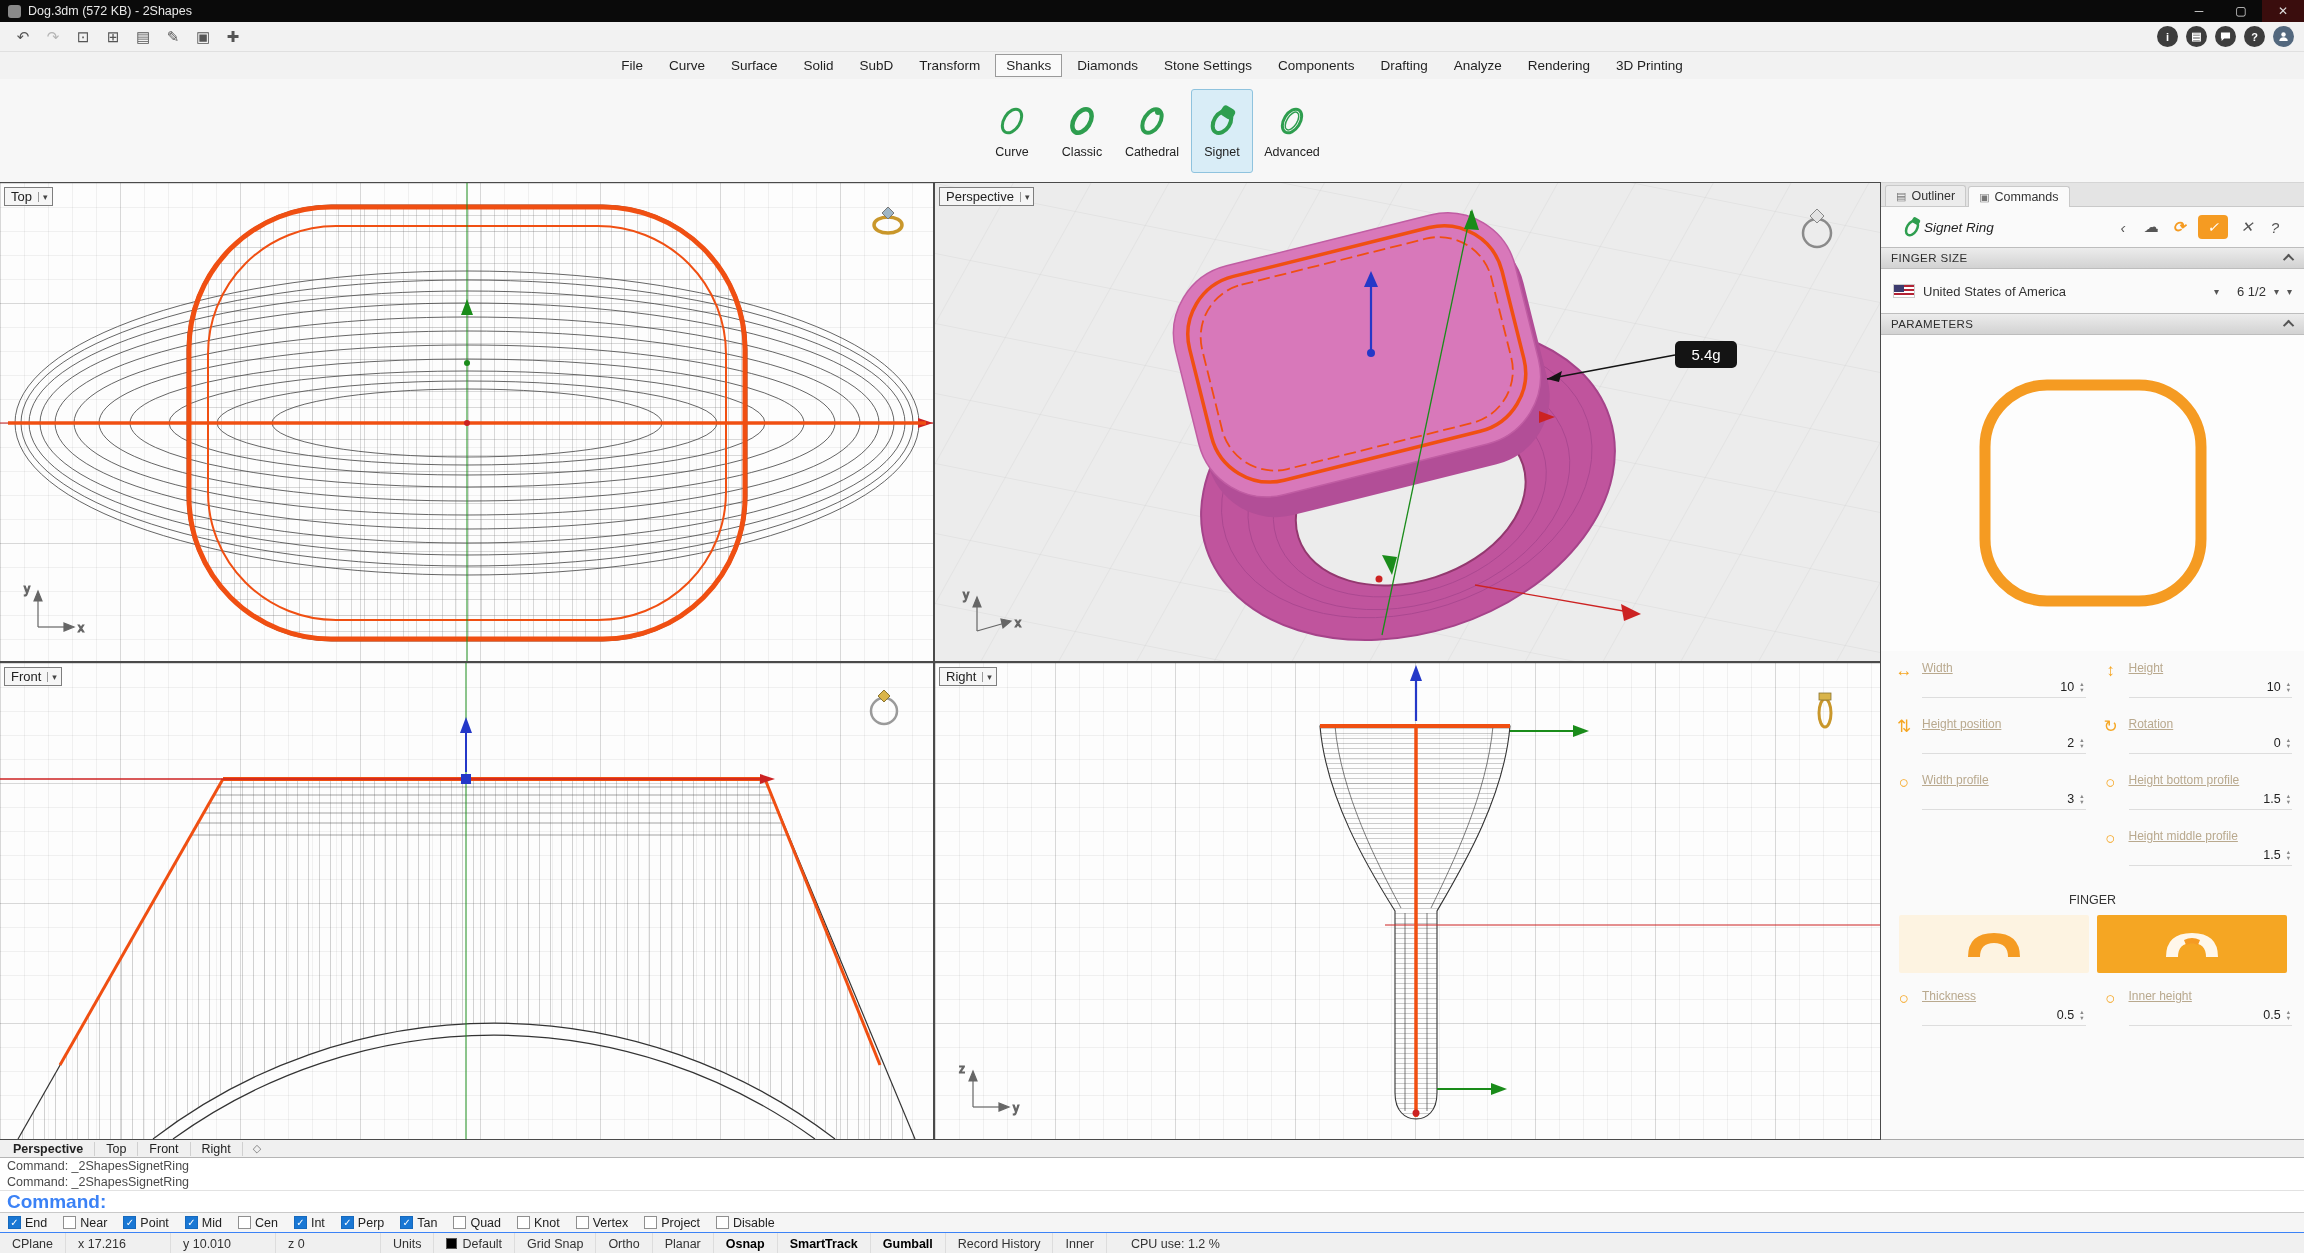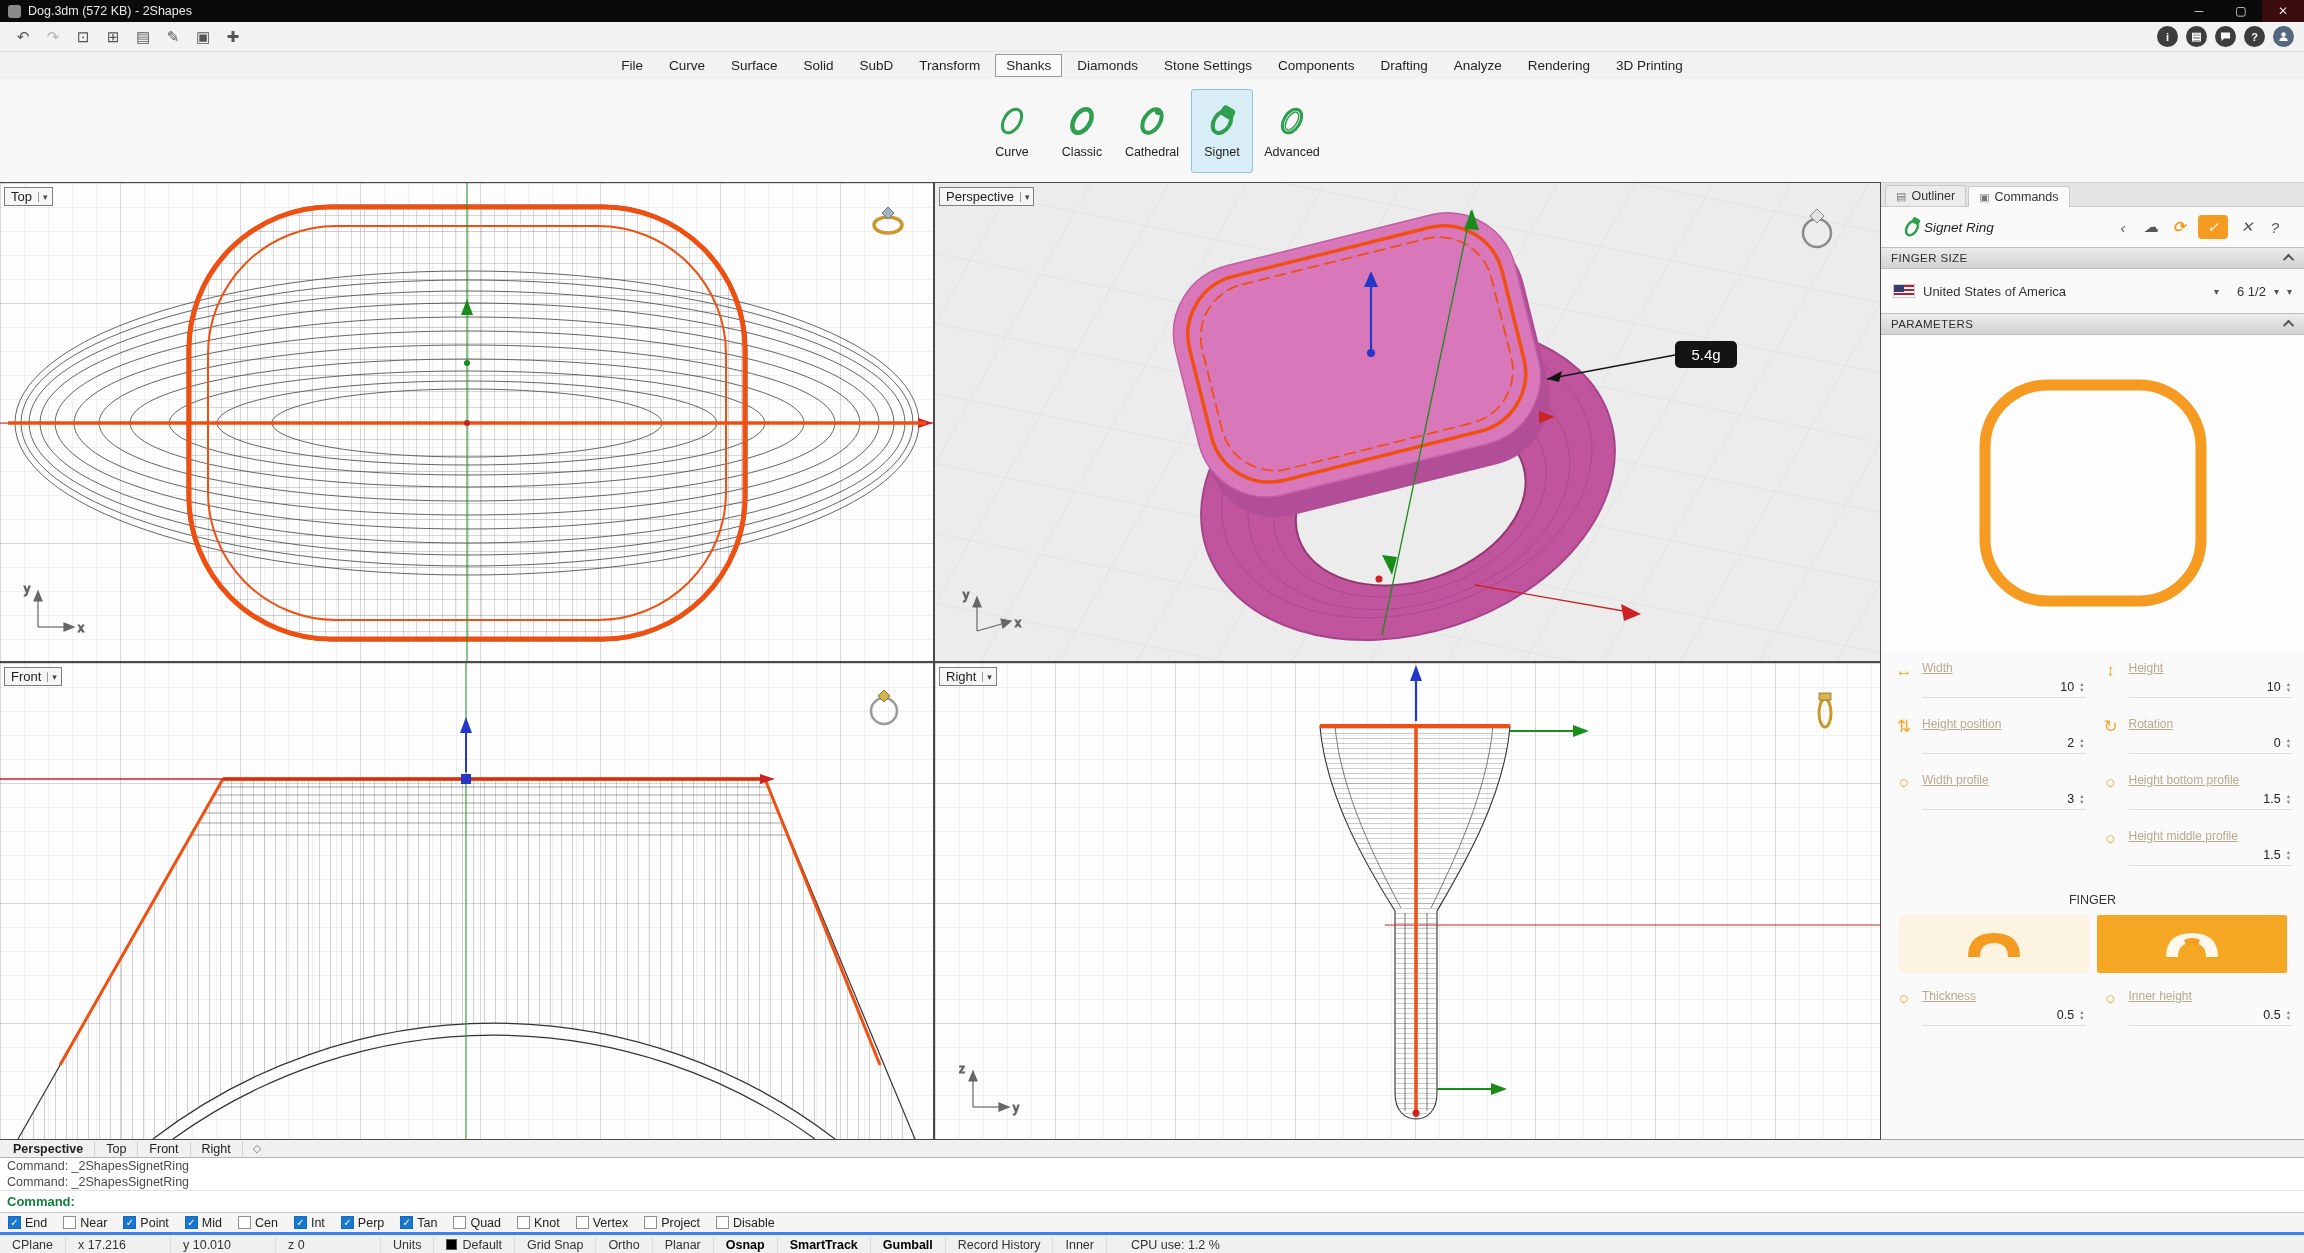--- a/index.html
+++ b/index.html
@@ -110,30 +110,30 @@
   
   .vtabs { height:18px; background:#f0f0f0; border-top:1px solid #a8a8a8; display:flex;
     align-items:center; font-size:12.5px; color:#222; padding-left:2px; flex:0 0 auto; }
   .vtab { padding:0 11px; border-right:1px solid #d0d0d0; }
   .vtab.active { font-weight:bold; }
   .vtab-diamond { padding:0 10px; color:#777; font-size:11px; }
   .cmd-area { flex:0 0 auto; background:#fff; border-top:1px solid #b5b5b5; }
   .cmd-line { height:16px; font-size:12.5px; color:#4a4a4a; padding:0 7px; line-height:16px; }
   .cmd-prompt { height:22px; display:flex; align-items:center; border-top:1px solid #e2e2e2;
     padding:0 7px; gap:6px; }
-  .cmd-prompt b { font-size:13px; color:#15803d; }
+  .cmd-prompt b { font-size:19px; color:#3b82f6; }
   .cmd-input { flex:1; height:17px; background:#fff; }
   .osnap { height:20px; background:#f5f5f5; border-top:1px solid #c9c9c9; display:flex;
     align-items:center; gap:16px; padding-left:8px; font-size:12.5px; flex:0 0 auto; }
   .os-item { display:flex; align-items:center; gap:4px; color:#222; }
   .cb { width:13px; height:13px; border:1px solid #8f8f8f; background:#fff; display:inline-flex;
     align-items:center; justify-content:center; font-size:10px; color:#fff; }
   .os-item.checked .cb { background:#1977d4; border-color:#1669bd; }
   .os-item.checked .cb::after { content:"✓"; }
-  .statusbar { height:22px; background:#f0f0f0; border-top:3px solid #3b82f6; display:flex;
+  .statusbar { height:22px; background:#f0f0f0; border-top:1px solid #3b82f6; display:flex;
     align-items:center; font-size:12.5px; color:#333; flex:0 0 auto; }
   .sb-cell { padding:0 12px; border-right:1px solid #ddd; white-space:nowrap; display:flex;
     align-items:center; gap:5px; height:100%; }
   .sb-coord { min-width:105px; }
   .sb-toggle.bold { font-weight:bold; color:#000; }
   .swatch { width:11px; height:11px; background:#000; border:1px solid #555; }
   .sb-end { margin-left:12px; border-right:none; }
 </style>
 </head>
 <body>

